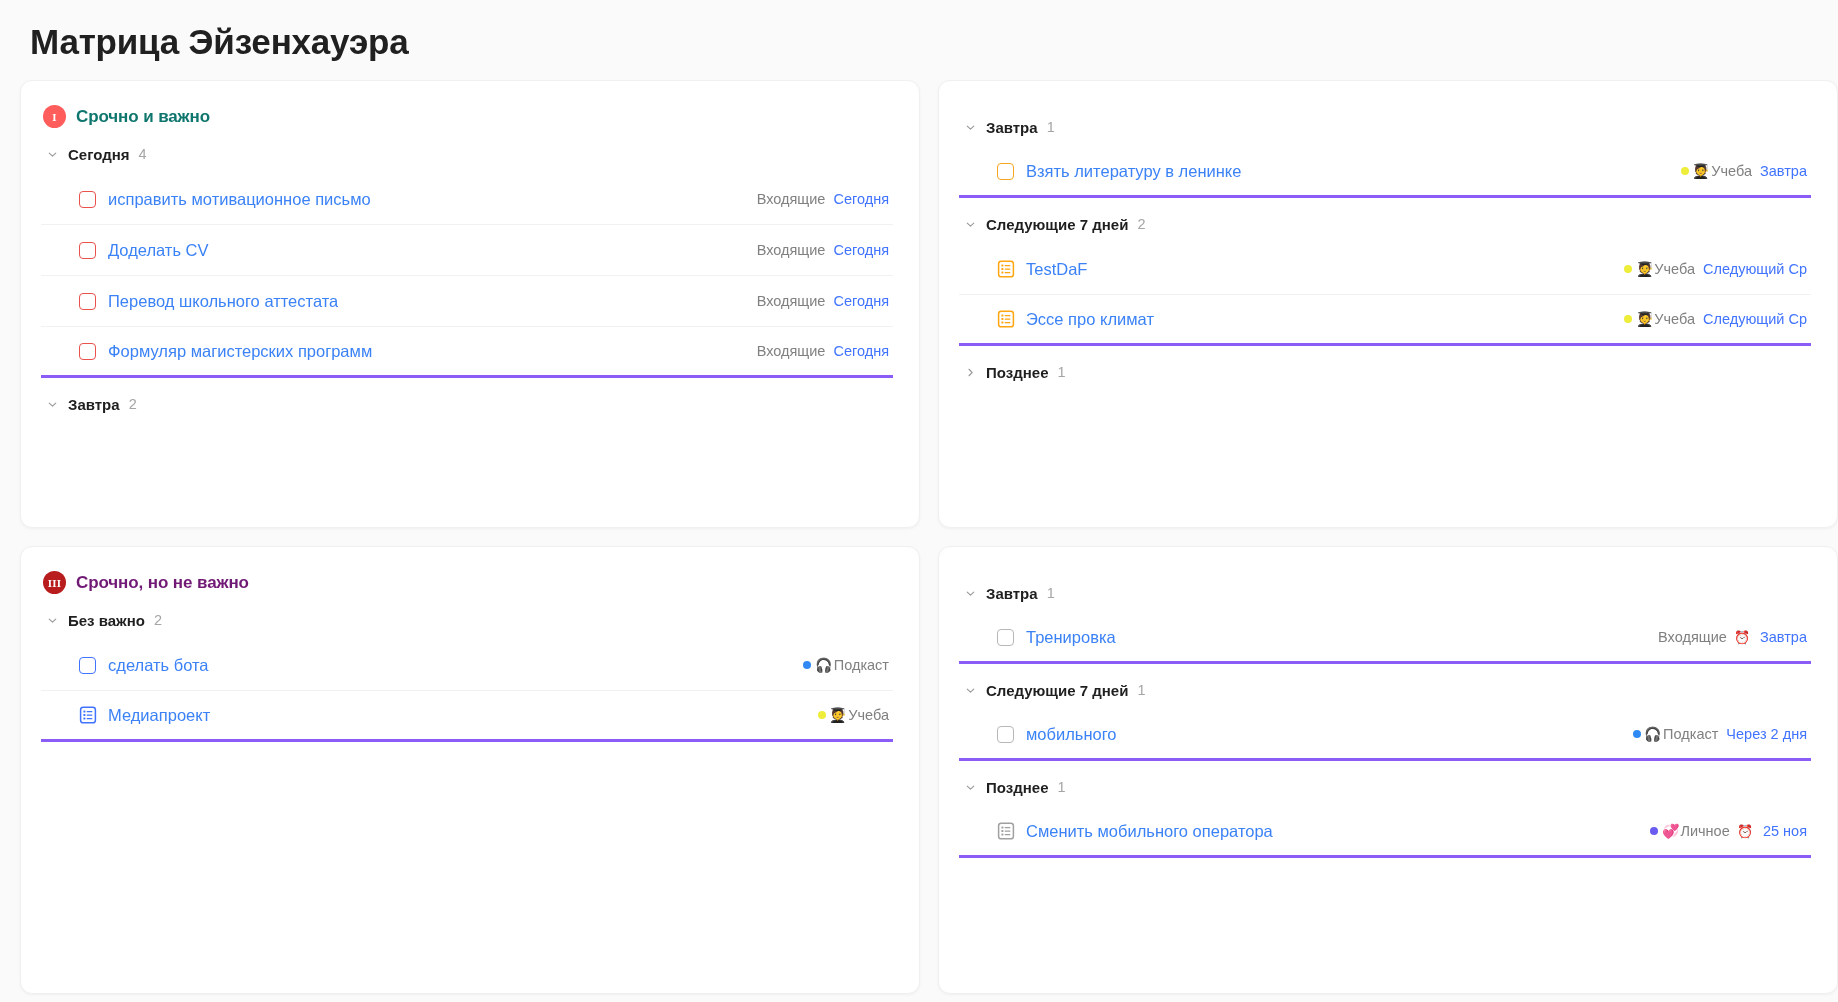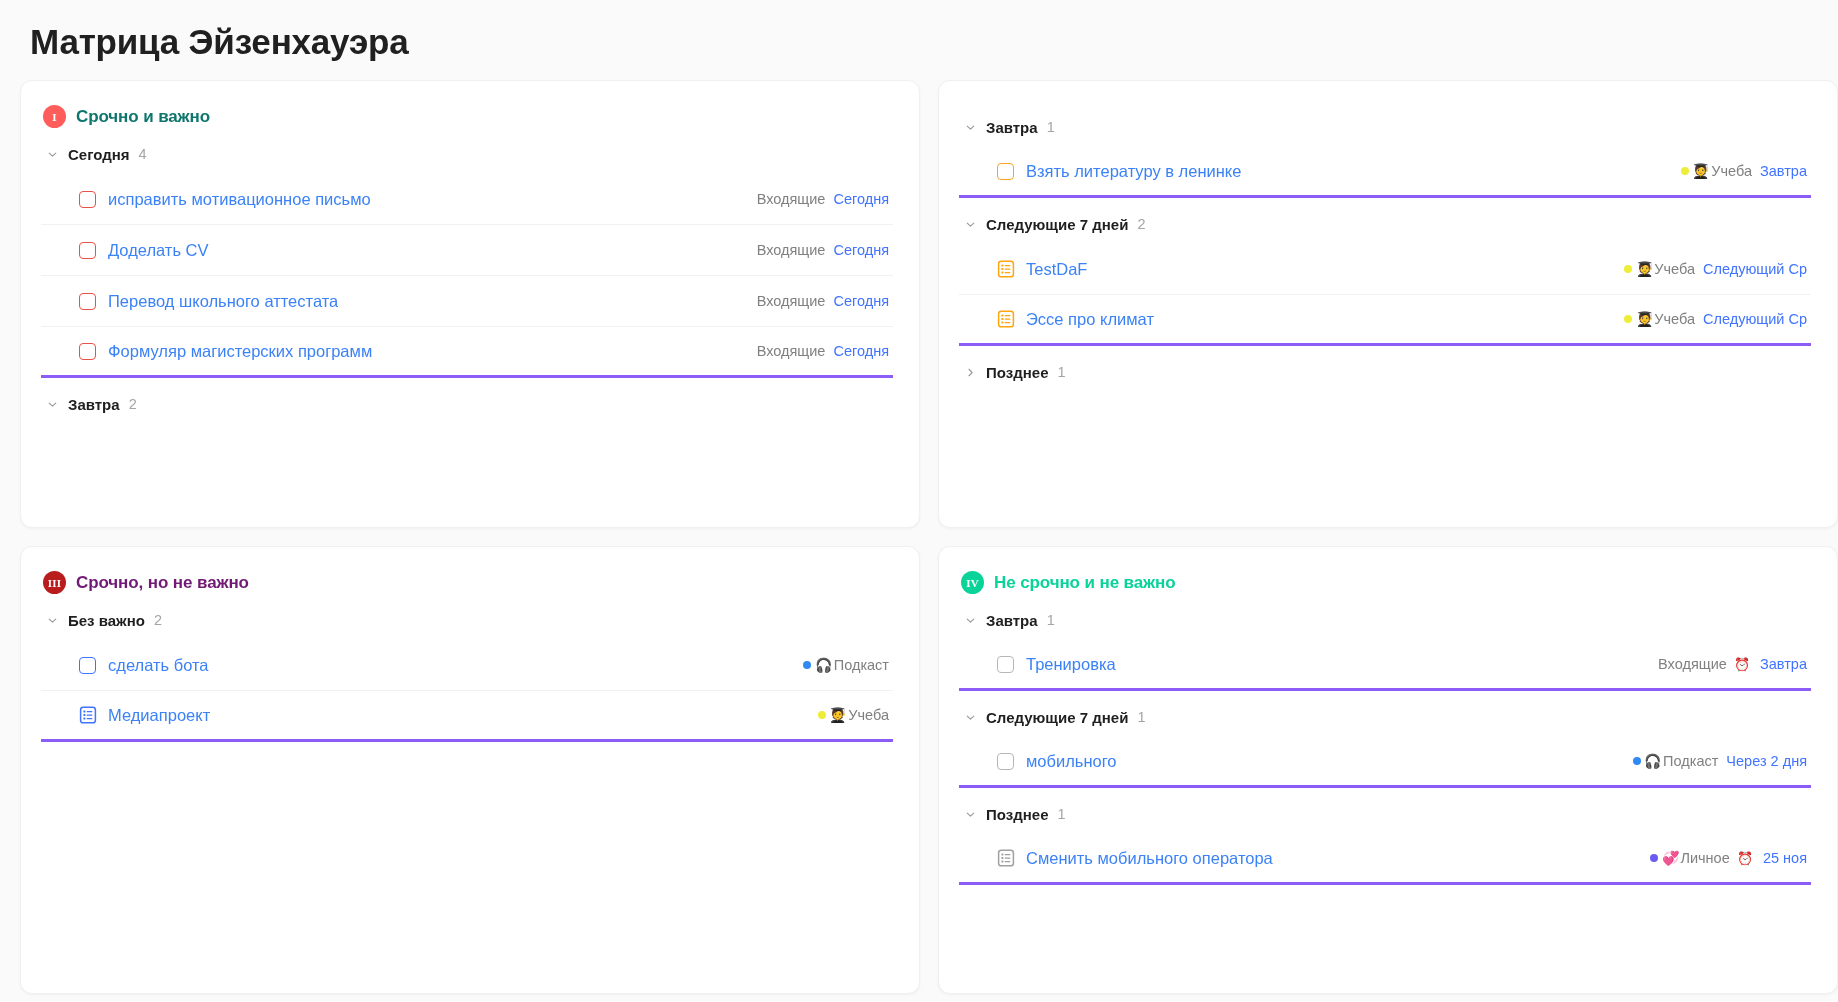--- a/index.html
+++ b/index.html
@@ -366,24 +366,20 @@
               <span class="project">
                 <span class="dot" style="background: rgb(237, 237, 58);"></span>
                 <span class="proj-emoji">🧑‍🎓</span>
                 <span>Учеба</span>
               </span>
             </span>
           </div>
         </div>
       </div>
       <div class="quad">
-        <div class="quad-head">
-          <span class="quad-badge" style="background: rgb(10, 211, 154);">IV</span>
-          <span class="quad-title" style="color: rgb(10, 211, 154);">Не срочно и не важно</span>
-        </div>
         <div class="group-head">
           <span class="chevron">
             <svg width="13" height="13" viewBox="0 0 16 16" fill="none">
               <path d="M4 6.2 L8 10 L12 6.2" stroke="currentColor" stroke-width="1.4" stroke-linecap="round" stroke-linejoin="round"></path>
             </svg>
           </span>
           <span class="group-name">Завтра</span>
           <span class="group-count">1</span>
         </div>
         <div class="rows">

